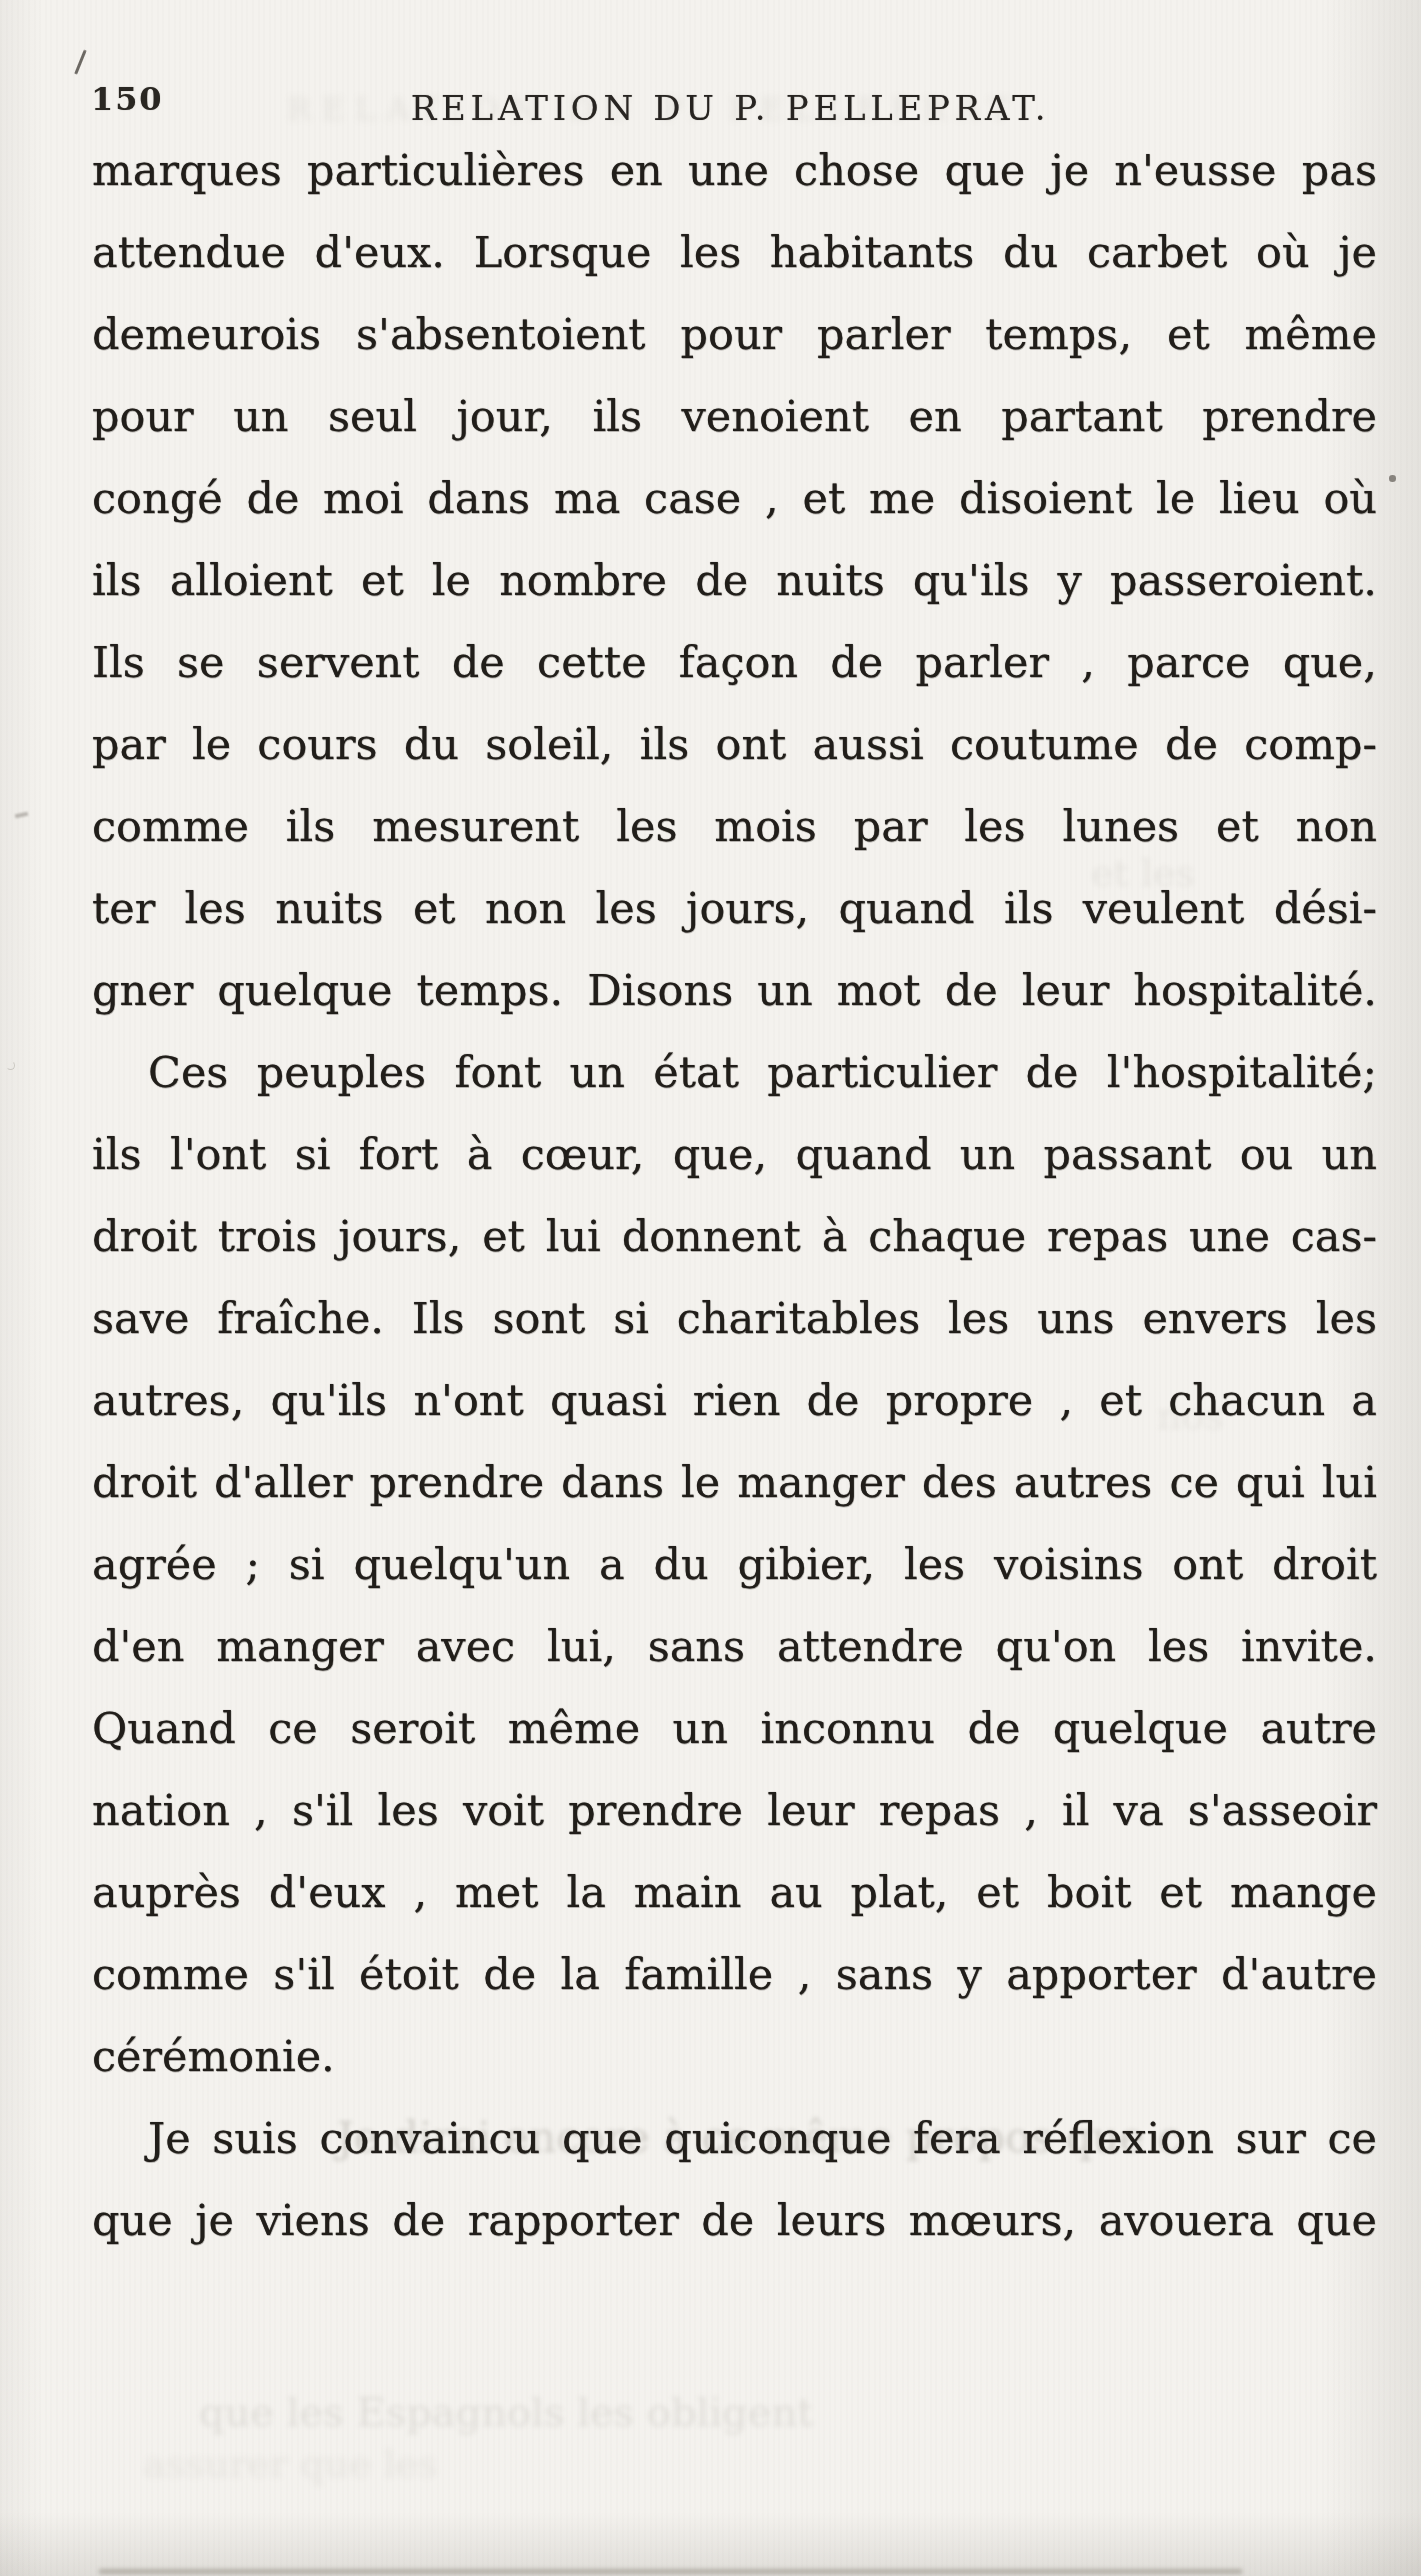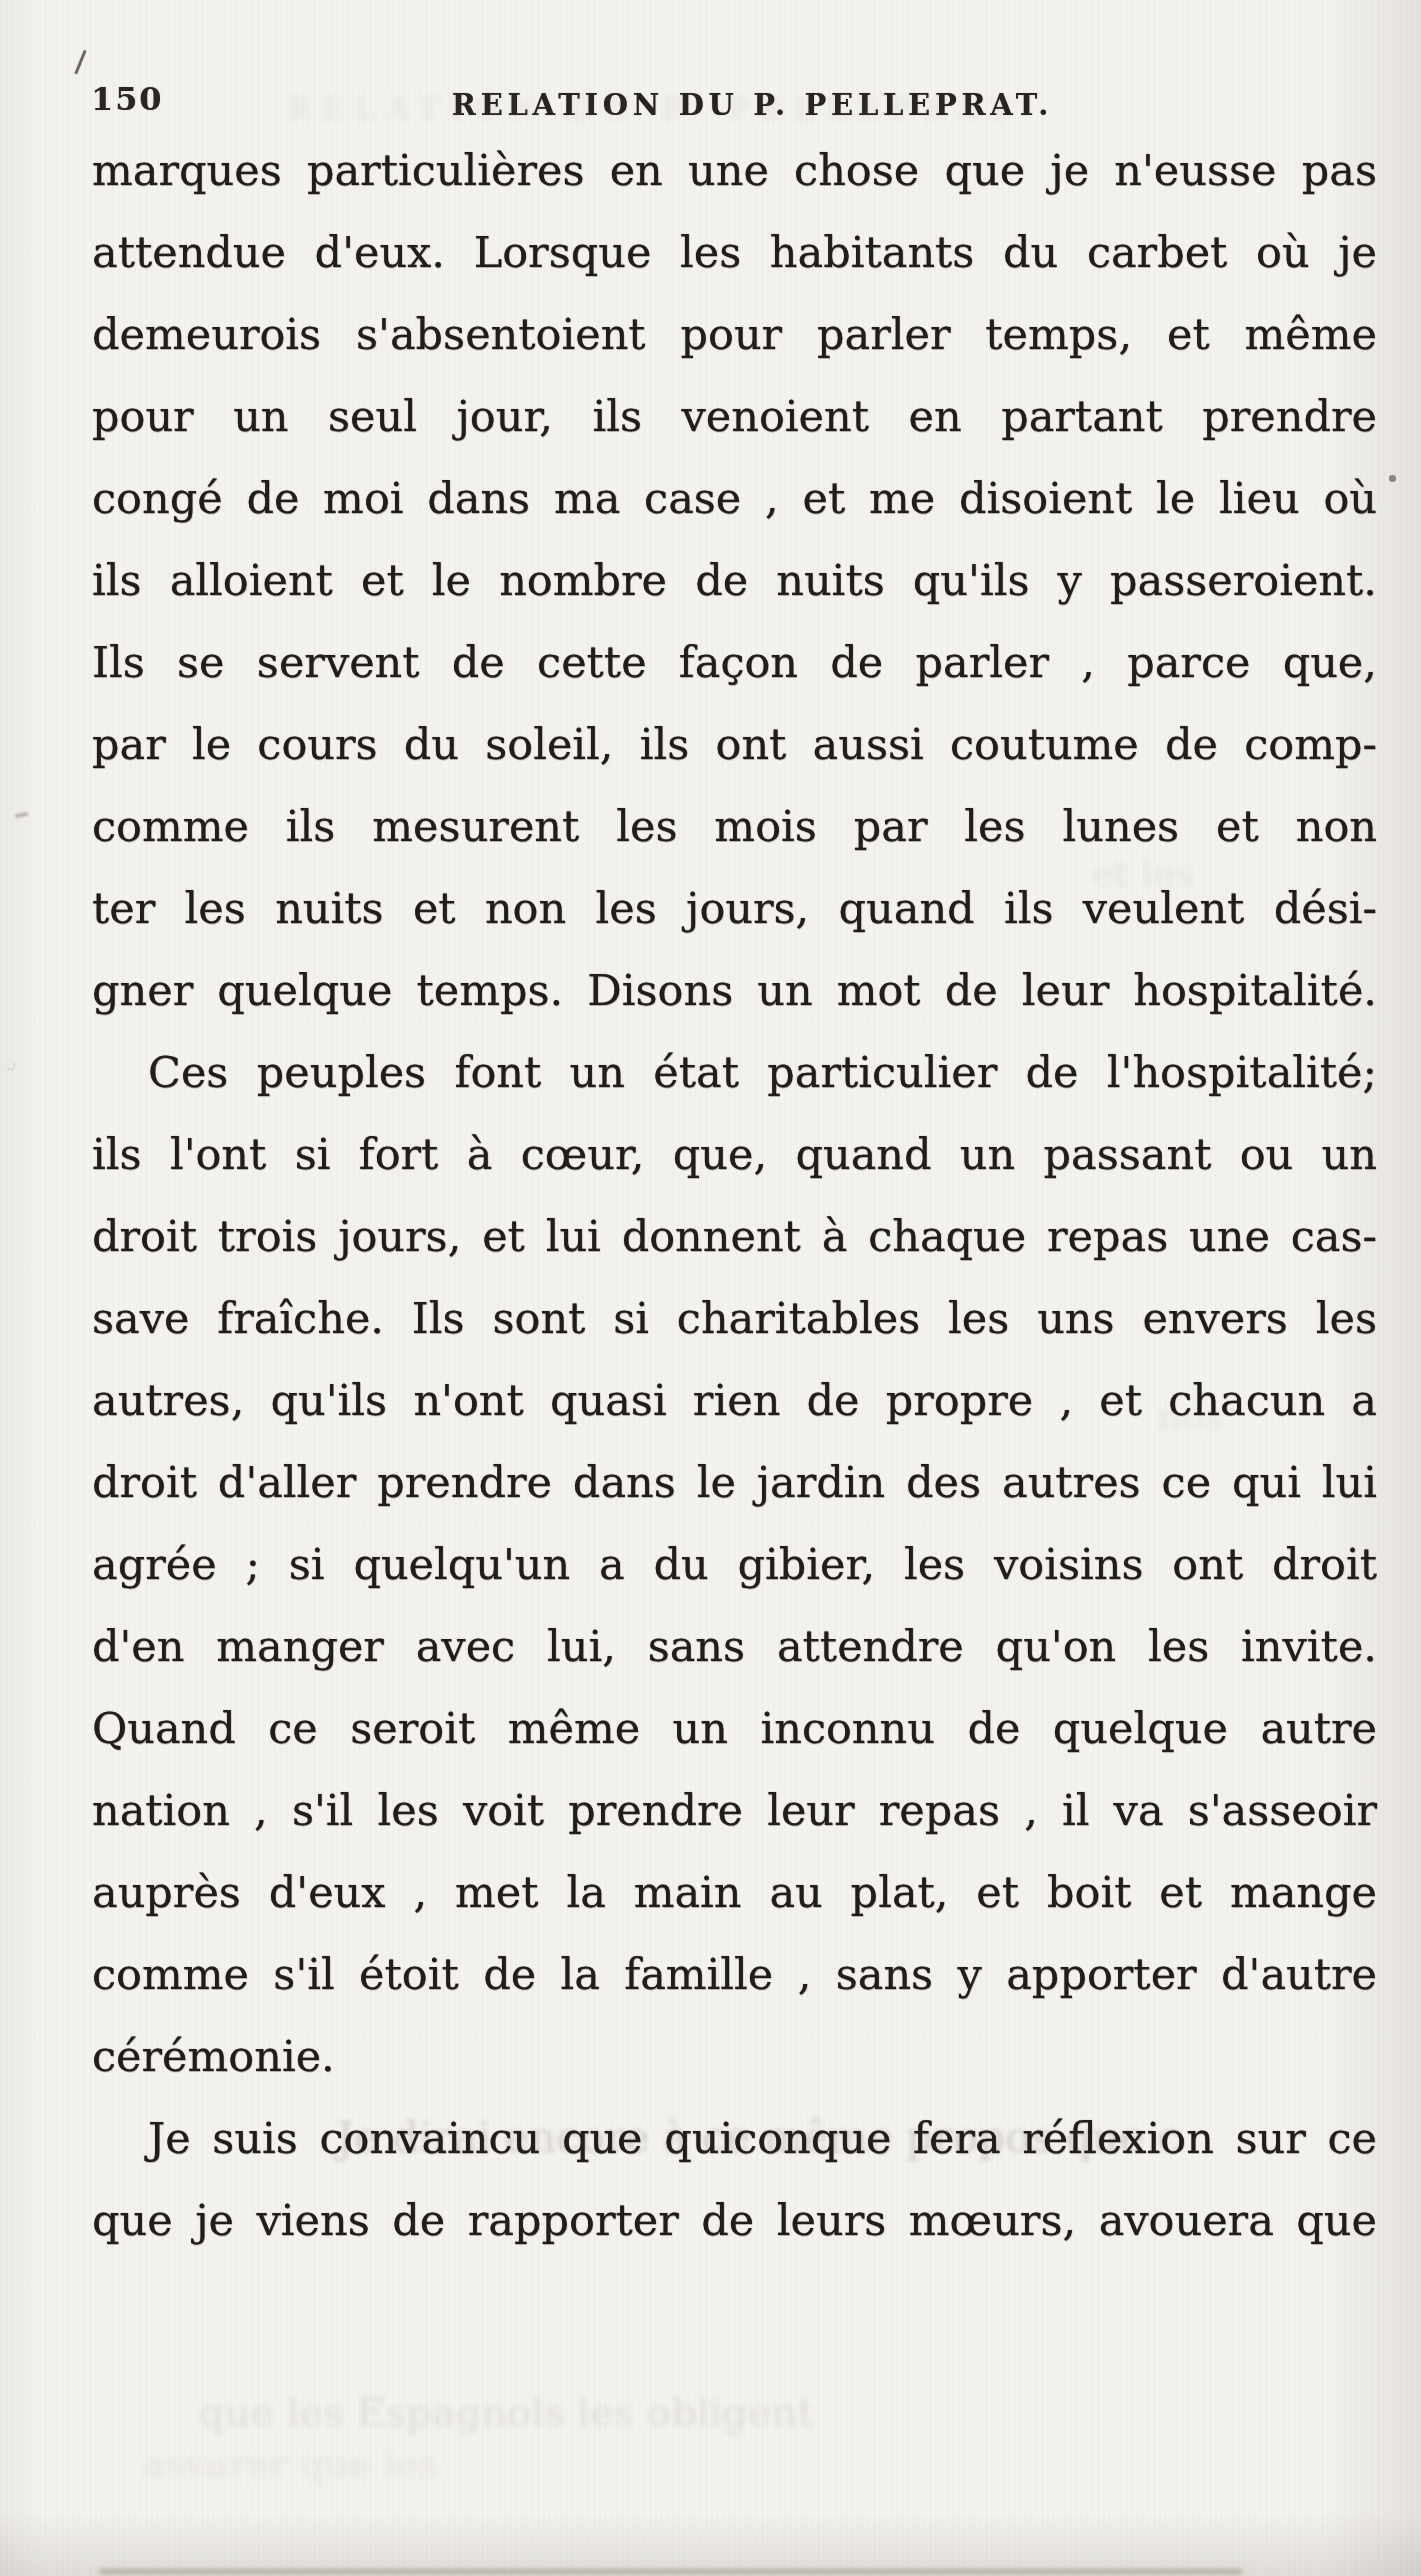--- a/index.html
+++ b/index.html
@@ -24,22 +24,22 @@
   .header { position: absolute; top: 0; left: 0; width: 100%; height: 141px; }
   .page-number {
     position: absolute; left: 91px; top: 80px;
     font-size: 32px; font-weight: bold; letter-spacing: 1.9px;
     color: #2a2722;
     text-shadow: 0 0 0.9px rgba(40,36,30,0.55);
   }
   .running-title {
     position: absolute; left: 50%; top: 88px;
     transform: translateX(-50%);
-    margin-left: 42px;
-    font-size: 29px; font-weight: bold; letter-spacing: 4.7px;
+    margin-left: 20px;
+    font-size: 34px; font-weight: normal; letter-spacing: 4.7px;
     white-space: nowrap;
     color: #262320;
     text-shadow: 0 0 0.9px rgba(40,36,30,0.5);
   }
 
   
   .body-text {
     position: absolute;
     left: 92px; top: 129px;
     width: 1285px;
@@ -124,21 +124,21 @@
     <div class="line">Ils se servent de cette façon de parler , parce que,</div>
     <div class="line">par le cours du soleil, ils ont aussi coutume de comp-</div>
     <div class="line">comme ils mesurent les mois par les lunes et non</div>
     <div class="line">ter les nuits et non les jours, quand ils veulent dési-</div>
     <div class="line">gner quelque temps. Disons un mot de leur hospitalité.</div>
     <div class="line indent">Ces peuples font un état particulier de l'hospitalité;</div>
     <div class="line">ils l'ont si fort à cœur, que, quand un passant ou un</div>
     <div class="line">droit trois jours, et lui donnent à chaque repas une cas-</div>
     <div class="line">save fraîche. Ils sont si charitables les uns envers les</div>
     <div class="line">autres, qu'ils n'ont quasi rien de propre , et chacun a</div>
-    <div class="line">droit d'aller prendre dans le jardin des autres ce qui lui</div>
+    <div class="line">droit d'aller prendre dans le manger des autres ce qui lui</div>
     <div class="line">agrée ; si quelqu'un a du gibier, les voisins ont droit</div>
     <div class="line">d'en manger avec lui, sans attendre qu'on les invite.</div>
     <div class="line">Quand ce seroit même un inconnu de quelque autre</div>
     <div class="line">nation , s'il les voit prendre leur repas , il va s'asseoir</div>
     <div class="line">auprès d'eux , met la main au plat, et boit et mange</div>
     <div class="line">comme s'il étoit de la famille , sans y apporter d'autre</div>
     <div class="line short">cérémonie.</div>
     <div class="line indent">Je suis convaincu que quiconque fera réflexion sur ce</div>
     <div class="line">que je viens de rapporter de leurs mœurs, avouera que</div>
   </div>

